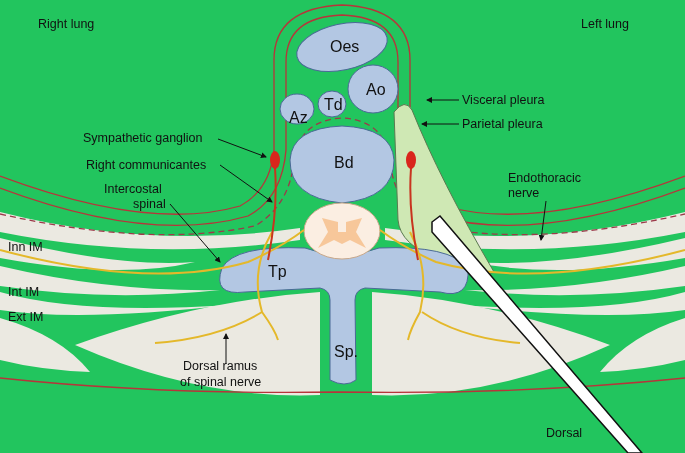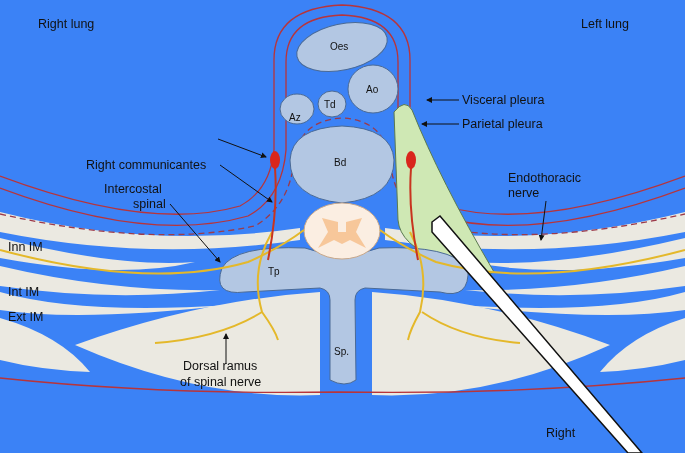--- a/index.html
+++ b/index.html
@@ -1,19 +1,19 @@
 <!DOCTYPE html>
 <html><head>
 <meta charset="utf-8">
 <style>
 html,body{margin:0;padding:0;background:#fff;}
-#wrap{position:relative;width:685px;height:453px;overflow:hidden;background:#3b82f6;font-family:"Liberation Sans",sans-serif;}
+#wrap{position:relative;width:685px;height:453px;overflow:hidden;background:#22c55e;font-family:"Liberation Sans",sans-serif;}
 svg{position:absolute;left:0;top:0;}
 .lbl{position:absolute;font-size:12.5px;color:#111;white-space:nowrap;line-height:15px;}
-.in{font-size:10px;}
+.in{font-size:16px;}
 </style>
 </head>
 <body>
 
 <div id="wrap">
 <svg width="685" height="453" viewBox="0 0 685 453">
 
   <g fill="#ebe9e1">
     <path d="M0,212 Q150,250 300,228 L300,240 Q150,262 0,232 Z"></path>
     <path d="M0,238 Q120,268 195,262 Q120,280 0,258 Z"></path>
@@ -79,33 +79,34 @@
   </g>
   <defs>
         <marker id="arr" markerWidth="6" markerHeight="6" refX="5" refY="3" orient="auto">
           <path d="M0,0 L6,3 L0,6 Z" fill="#111"></path>
         </marker>
       </defs>
 </svg>
 
 <div class="lbl" style="left:38px;top:17px">Right lung</div>
 <div class="lbl" style="left:581px;top:17px">Left lung</div>
+<div class="lbl" style="left:83px;top:131px">Sympathetic ganglion</div>
 <div class="lbl" style="left:86px;top:158px">Right communicantes</div>
 <div class="lbl" style="left:104px;top:182px">Intercostal</div>
 <div class="lbl" style="left:133px;top:197px">spinal</div>
 <div class="lbl" style="left:8px;top:240px">Inn IM</div>
 <div class="lbl" style="left:8px;top:285px">Int IM</div>
 <div class="lbl" style="left:8px;top:310px">Ext IM</div>
 <div class="lbl" style="left:183px;top:359px">Dorsal ramus</div>
 <div class="lbl" style="left:180px;top:375px">of spinal nerve</div>
 <div class="lbl" style="left:462px;top:93px">Visceral pleura</div>
 <div class="lbl" style="left:462px;top:117px">Parietal pleura</div>
 <div class="lbl" style="left:508px;top:171px">Endothoracic</div>
 <div class="lbl" style="left:508px;top:186px">nerve</div>
-<div class="lbl" style="left:546px;top:426px">Right</div>
+<div class="lbl" style="left:546px;top:426px">Dorsal</div>
 
 <div class="lbl in" style="left:330px;top:39px">Oes</div>
 <div class="lbl in" style="left:366px;top:82px">Ao</div>
 <div class="lbl in" style="left:289px;top:110px">Az</div>
 <div class="lbl in" style="left:324px;top:97px">Td</div>
 <div class="lbl in" style="left:334px;top:155px">Bd</div>
 <div class="lbl in" style="left:268px;top:264px">Tp</div>
 <div class="lbl in" style="left:334px;top:344px">Sp.</div>
 </div>
 

